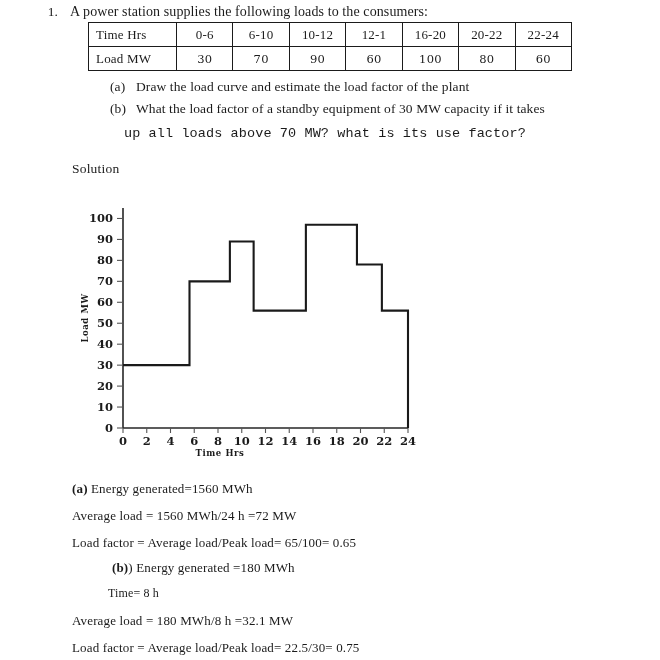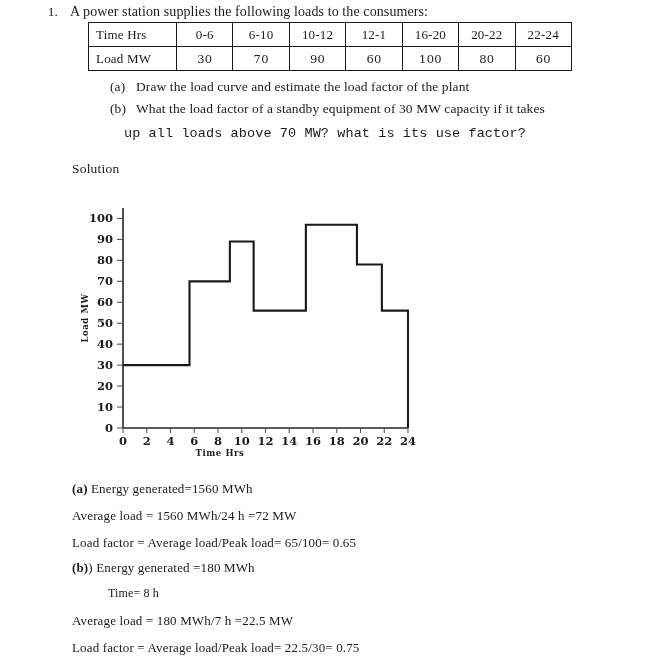--- a/index.html
+++ b/index.html
@@ -158,21 +158,21 @@
   .sol-indent {
     position: absolute;
     left: 108px;
     font-size: 12px;
     letter-spacing: .15px;
     white-space: nowrap;
   }
   #sol-0 { top: 481px; }
   #sol-1 { top: 508px; }
   #sol-2 { top: 535px; }
-  #sol-3 { top: 560px; }
+  #sol-3 { top: 560px; margin-left: 40px; }
   #sol-4 { top: 586px; }
   #sol-5 { top: 613px; }
   #sol-6 { top: 640px; }
 </style>
 </head>
 <body>
 
 <div class="question-row">
   <div class="q-number">1.</div>
   <div class="q-text">A power station supplies the following loads to the consumers:</div>
@@ -286,14 +286,14 @@
 
     <path class="curve" id="load-curve-path" d="M53.00 165.14 L119.50 165.14 L119.50 81.33 L159.88 81.33 L159.88 41.52 L183.63 41.52 L183.63 110.67 L235.88 110.67 L235.88 24.76 L286.94 24.76 L286.94 64.57 L311.88 64.57 L311.88 110.67 L338.00 110.67 L338.00 228.00"></path>
   </svg>
 </div>
 
 <div class="sol-line" id="sol-0"><b>(a)</b><span> Energy generated=1560 MWh</span></div>
 <div class="sol-line" id="sol-1"><span>Average load = 1560 MWh/24 h =72 MW</span></div>
 <div class="sol-line" id="sol-2"><span>Load factor = Average load/Peak load= 65/100= 0.65</span></div>
 <div class="sol-line" id="sol-3"><b>(b)</b><span>) Energy generated =180 MWh</span></div>
 <div class="sol-indent" id="sol-4"><span>Time= 8 h</span></div>
-<div class="sol-line" id="sol-5"><span>Average load = 180 MWh/7 h =22.5 MW</span></div>
+<div class="sol-line" id="sol-5"><span>Average load = 180 MWh/8 h =32.1 MW</span></div>
 <div class="sol-line" id="sol-6"><span>Load factor = Average load/Peak load= 22.5/30= 0.75</span></div>
 
 </body></html>

